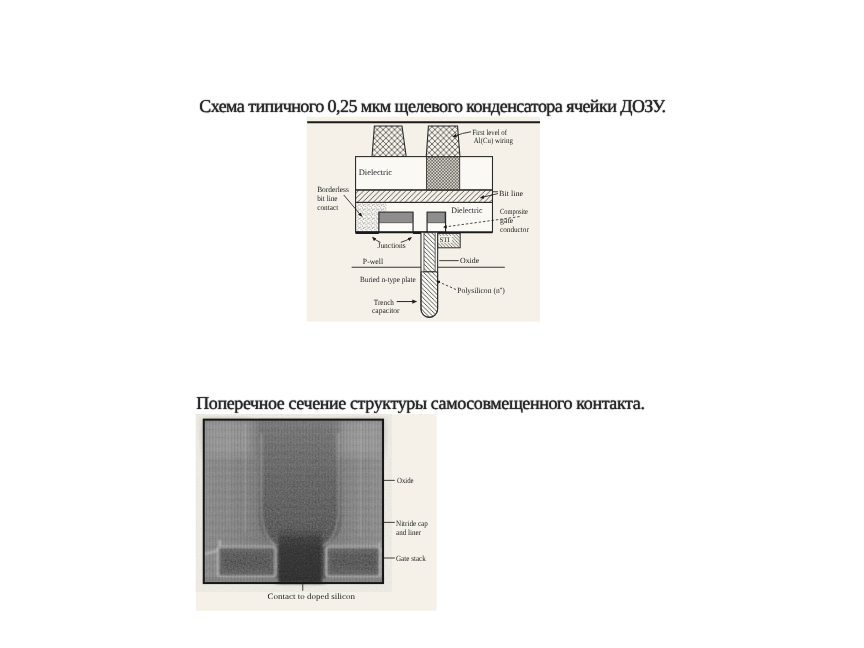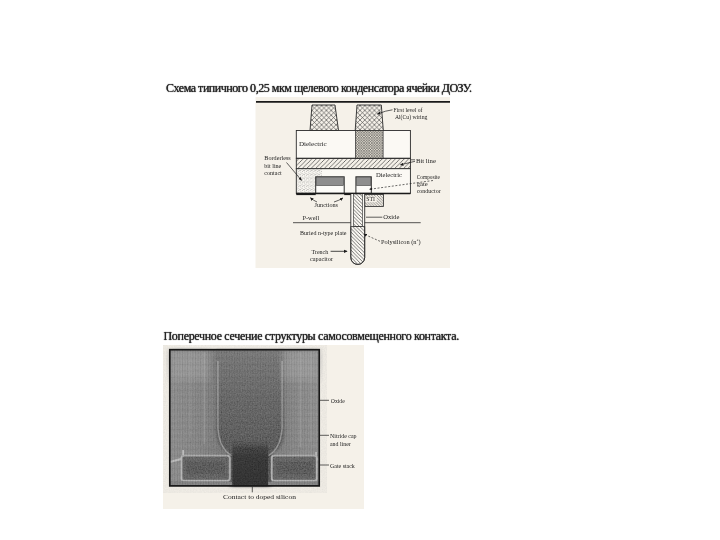--- a/index.html
+++ b/index.html
@@ -1,17 +1,17 @@
 <!DOCTYPE html>
 <html><head>
 <meta charset="utf-8">
 <style>
   html,body{margin:0;padding:0;width:720px;height:540px;background:#ffffff;overflow:hidden;}
   body{position:relative;font-family:"Liberation Serif",serif;}
-  .cap{position:absolute;color:#272727;font-size:12px;white-space:nowrap;
+  .cap{position:absolute;color:#272727;font-size:15px;white-space:nowrap;
        text-shadow:0 0 0.8px rgba(50,50,50,0.95),0 0 0.8px rgba(50,50,50,0.7);}
 </style>
 </head>
 <body>
 
 <div class="cap" id="cap1" style="left:166px;top:81px;letter-spacing:-0.46px;">Схема типичного 0,25 мкм щелевого конденсатора ячейки ДОЗУ.</div>
 
 <svg id="fig1" style="position:absolute;left:255px;top:97px;filter:blur(0.28px);" width="196" height="172" viewBox="255 97 196 172">
   <defs>
     <marker id="ah" viewBox="0 0 10 10" refX="8.5" refY="5" markerWidth="5" markerHeight="5" orient="auto-start-reverse">

